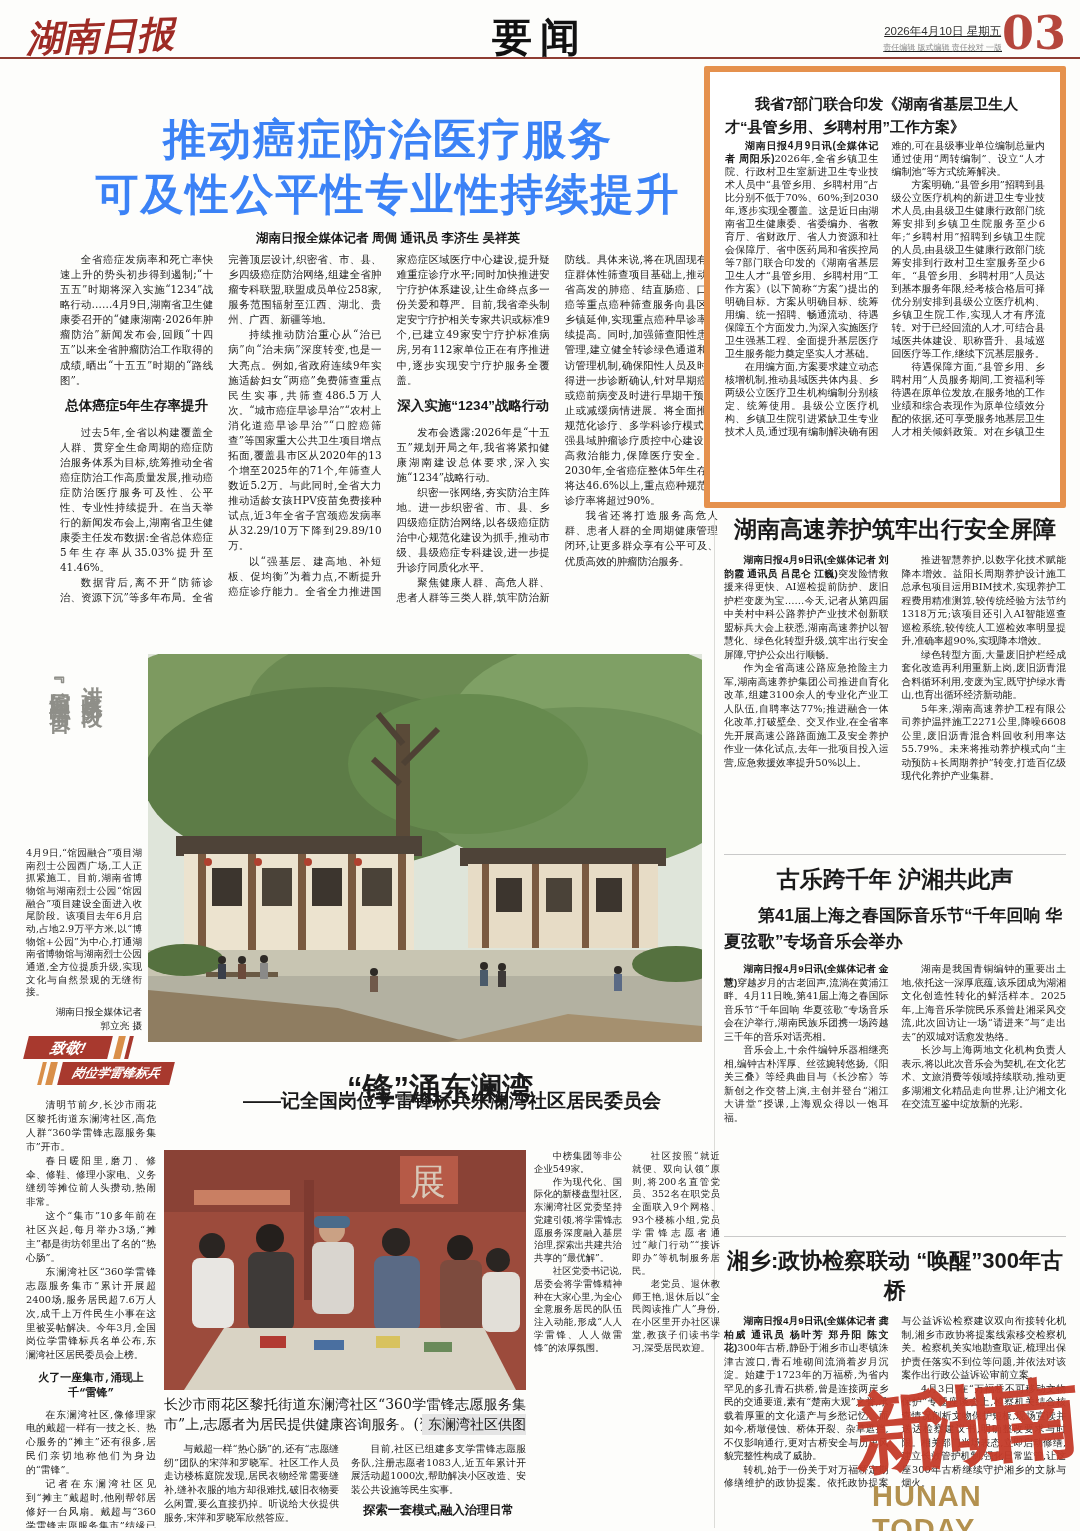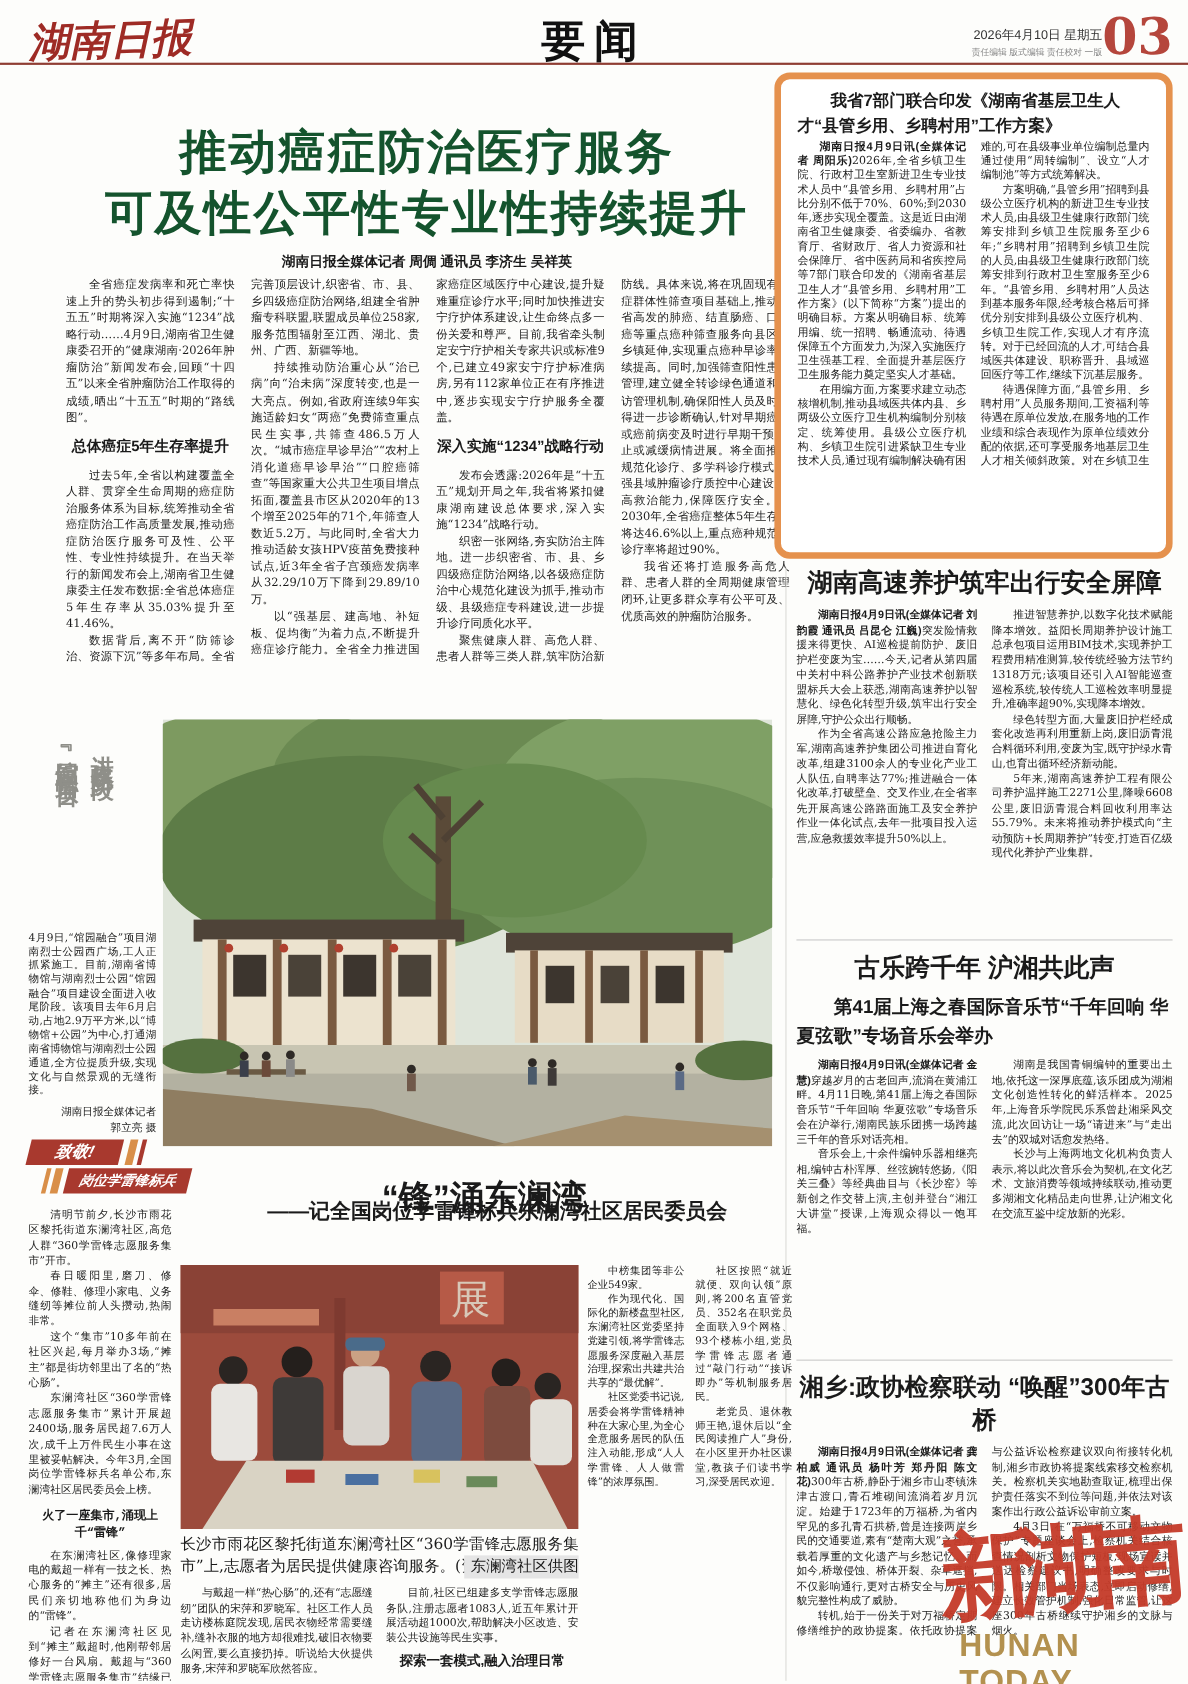--- a/index.html
+++ b/index.html
@@ -4,41 +4,41 @@
 <style>
   html,body{margin:0;padding:0;background:#e9e9e6;}
   #page{position:relative;width:1080px;height:1531px;margin:0 auto;background:#fdfdfb;
         font-family:"DejaVu Serif",serif;color:#1a1a1a;overflow:hidden;}
   .abs{position:absolute;}
   
   .masthead{left:26px;top:12px;font-size:37px;font-weight:bold;font-style:italic;
             color:#9e2b25;transform:rotate(-2deg);font-family:"DejaVu Serif",serif;}
   .section-title{left:0;right:0;top:10px;margin:auto;width:140px;text-align:center;
             font:900 40px "Liberation Sans",sans-serif;letter-spacing:8px;color:#111;}
-  .date-block{right:78px;top:24px;text-align:right;}
+  .date-block{right:78px;top:24px;text-align:center;text-decoration:underline;}
   .date-line{font-size:11.5px;color:#333;font-family:"Liberation Sans",sans-serif;}
   .credit-line{font-size:8px;color:#888;margin-top:3px;font-family:"Liberation Sans",sans-serif;}
   .page-num{right:14px;top:6px;font:bold 46px "DejaVu Serif",serif;color:#b5463c;}
   .header-rule{left:0;top:57px;width:1080px;height:2px;background:#8f3d33;}
   
   .body-p{margin:0;text-indent:2em;text-align:justify;}
   .body-p b{font-family:"Liberation Sans",sans-serif;font-weight:700;}
   .sub-head{font:700 1.3em "Liberation Sans",sans-serif;text-align:center;margin:0.7em 0;text-indent:0;}
   
   .kicker{left:60px;top:90px;width:656px;text-align:center;
           font:600 17px "Liberation Sans",sans-serif;color:#222;}
   .headline{left:60px;top:112px;width:656px;text-align:center;
-          font:900 43px/1.28 "Liberation Sans",sans-serif;letter-spacing:2px;color:#14532d;}
+          font:900 43px/1.28 "Liberation Sans",sans-serif;letter-spacing:2px;color:#3b82f6;}
   .byline{left:60px;top:230px;width:656px;text-align:center;
           font:700 12.5px "Liberation Sans",sans-serif;}
   .main-body{left:60px;top:252px;width:658px;height:396px;column-count:4;column-gap:15px;
           font-size:10.4px;line-height:1.45;overflow:hidden;}
   
   .orange-box{left:704px;top:66px;width:362px;height:442px;background:#fff;
-          border:6px solid #e5914d;border-radius:14px;box-sizing:border-box;padding:8px 15px;}
+          border:6px solid #e5914d;border-radius:2px;box-sizing:border-box;padding:20px 15px;}
   .obx-kicker{font:700 15px/1.55 "Liberation Sans",sans-serif;text-indent:2em;margin:0;}
   .obx-head{font:900 25px "Liberation Sans",sans-serif;text-align:center;margin:10px 0 8px;}
   .obx-body{height:302px;column-count:2;column-gap:13px;font-size:10px;line-height:1.3;overflow:hidden;}
   
   .rail-art{width:342px;}
   .art-head{font:900 23px "Liberation Sans",sans-serif;text-align:center;margin:0 0 8px;}
   .rail-body{column-count:2;column-gap:13px;font-size:9.8px;line-height:1.38;overflow:hidden;}
   .hw-body{height:282px;}
   .mu-sub{font:700 17px/1.5 "Liberation Sans",sans-serif;text-indent:2em;margin:4px 0 8px;}
   .mu-body{height:248px;}

